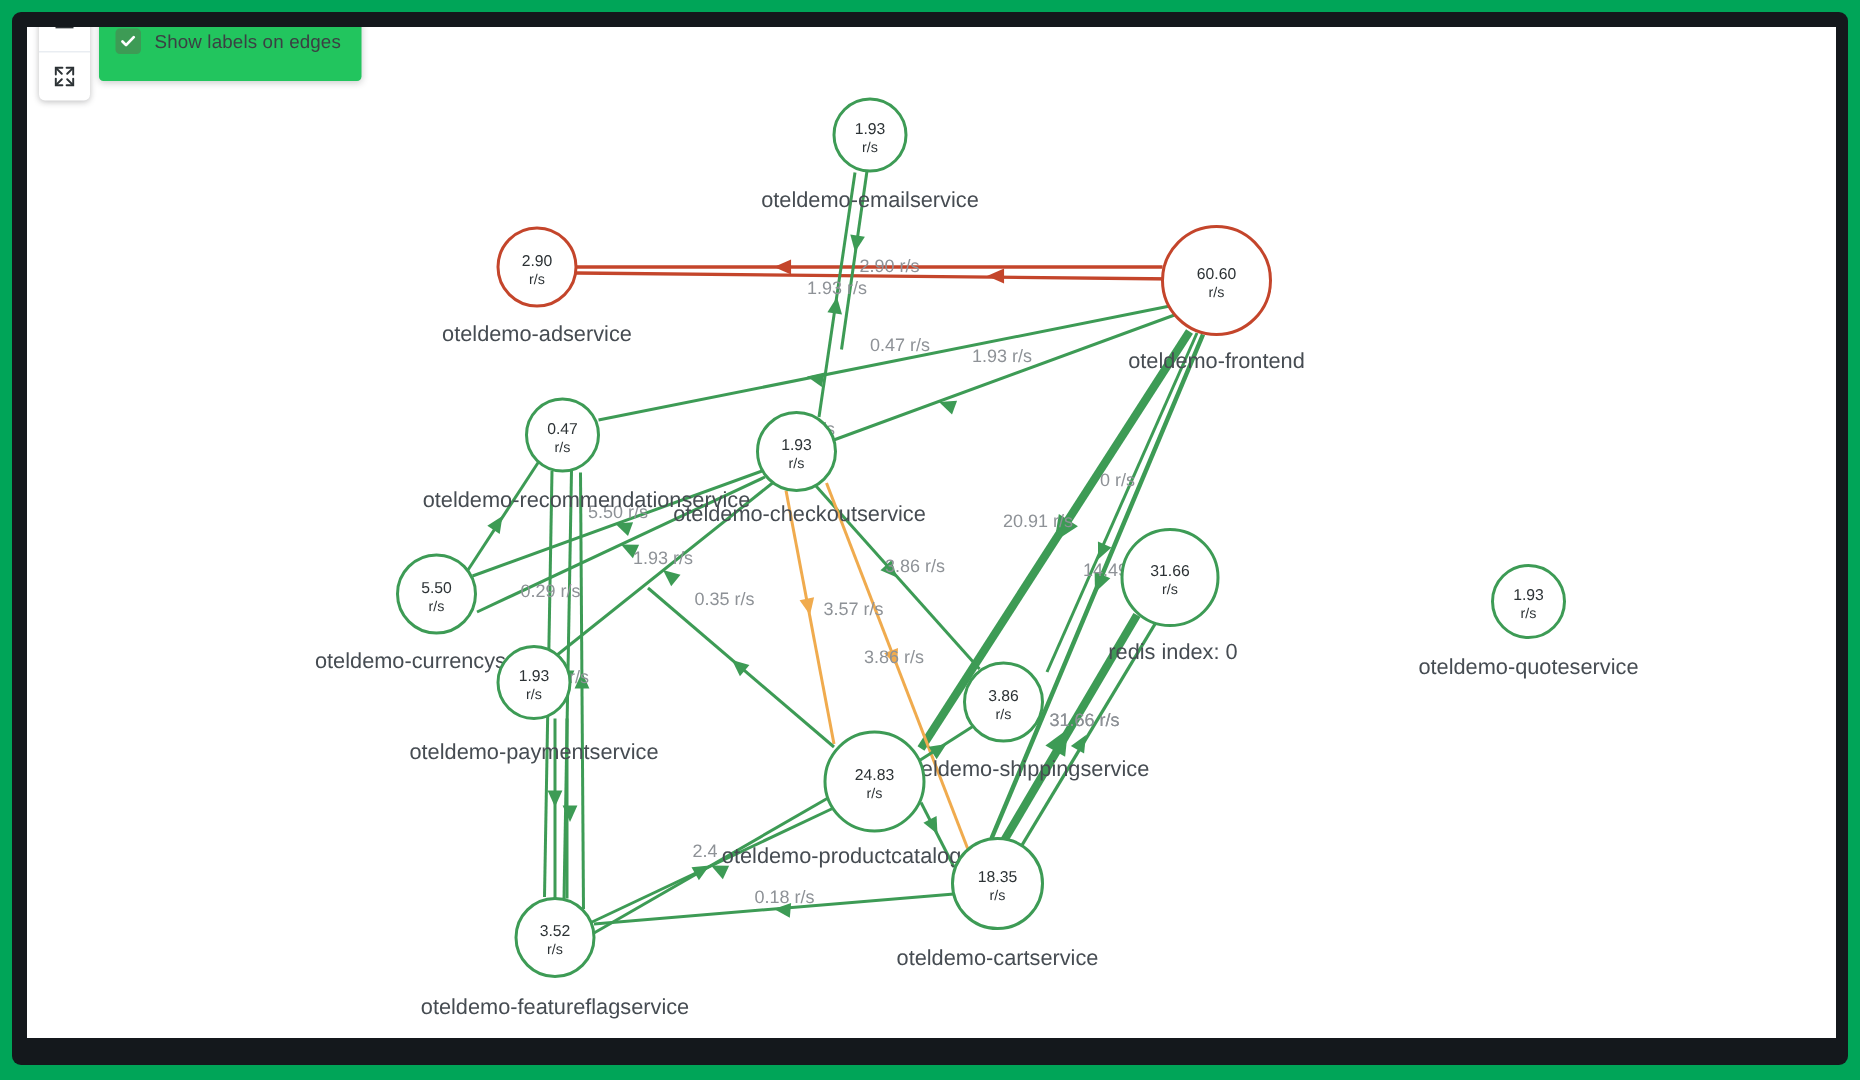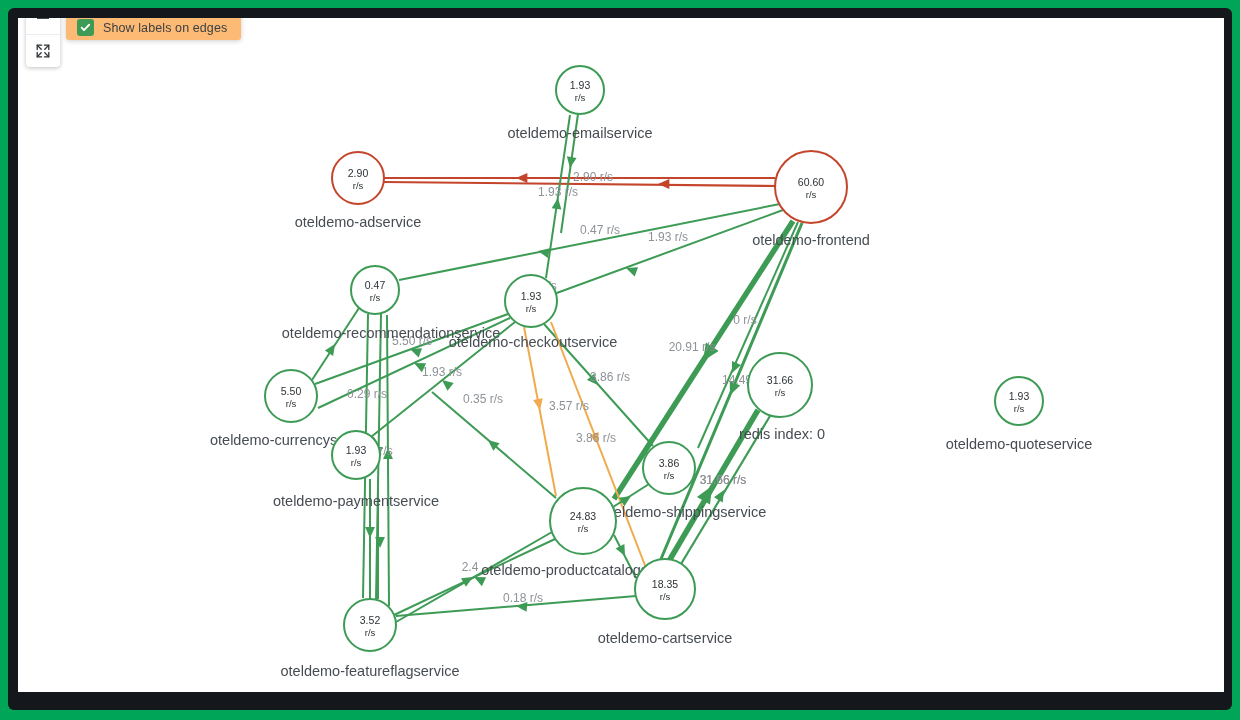--- a/index.html
+++ b/index.html
@@ -43,22 +43,22 @@
     display: flex; align-items: center; justify-content: center;
     cursor: pointer;
     color: #2c3235;
   }
   .zoom-btn + .zoom-btn { border-top: 1px solid #e9edf2; }
 
   
   #edge-label-panel {
     position: absolute;
     left: 48px; top: -8px;
-    padding: 9px 14px 4px 11px;
-    background: #fdba74;
+    padding: 9px 14px 18px 11px;
+    background: #22c55e;
     border-radius: 3px;
     box-shadow: 0 1px 5px rgba(24,26,27,.22);
     display: flex; align-items: center; gap: 9px;
     z-index: 25;
   }
   #edge-label-checkbox {
     width: 17px; height: 17px;
     border-radius: 3px;
     background: #3d9b55;
     display: flex; align-items: center; justify-content: center;

